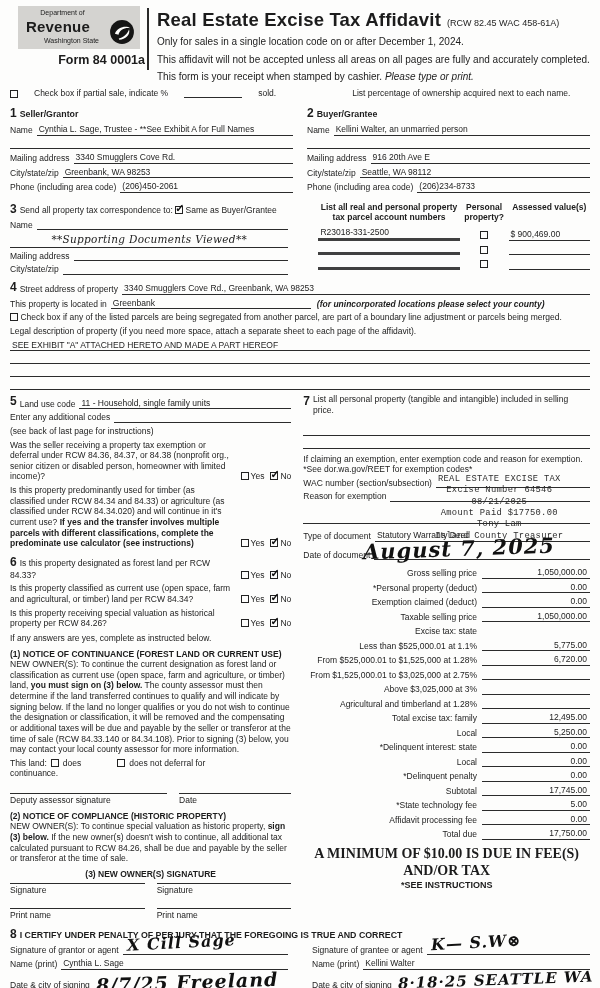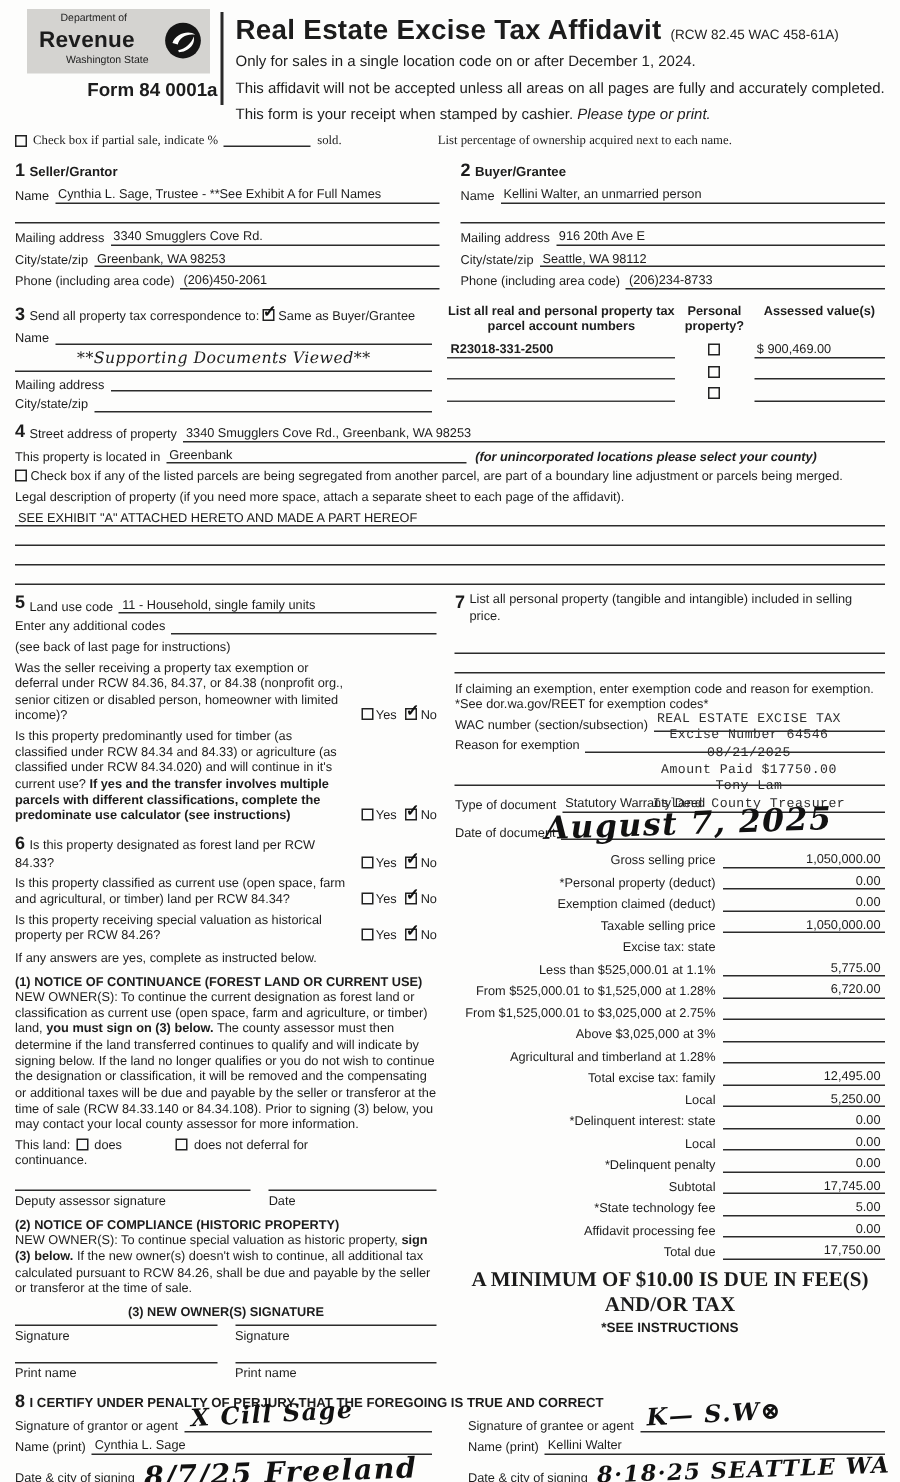--- a/index.html
+++ b/index.html
@@ -5,21 +5,21 @@
   * { box-sizing: border-box; margin: 0; padding: 0; }
   body { background: #888; font-family: "Liberation Sans", sans-serif; }
   .page {
     width: 600px; height: 988px; margin: 0 auto; background: #fdfdfc;
     color: #1c1c1c; position: relative; overflow: hidden;
     padding: 6px 10px 0 10px; font-size: 8.5px; line-height: 1.25;
   }
   
   .hdr { display: flex; align-items: flex-start; margin-bottom: 4px; }
   .logo-wrap { width: 135px; flex: none; padding-left: 8px; }
-  .logo-box { background: #d4d3d0; padding: 3px 5px 4px 8px; display: flex; align-items: center; gap: 14px; width: 122px; }
+  .logo-box { background: #d4d3d0; padding: 3px 5px 4px 8px; display: flex; align-items: flex-end; gap: 14px; width: 122px; }
   .logo-txt { flex: 1; }
   .dept { font-size: 7px; text-align: center; }
   .rev { font-size: 15px; font-weight: bold; letter-spacing: .2px; }
   .wast { font-size: 7px; text-align: right; }
   .swirl { width: 26px; height: 26px; flex: none; margin-left: -4px; }
   .form-no { font-size: 12.5px; font-weight: bold; margin-top: 4px; text-align: right; }
   .vdiv { width: 2px; background: #2a2a2a; height: 62px; margin: 2px 8px 0 2px; flex: none; }
   .title-block { flex: 1; padding-top: 2px; }
   .title-line { display: flex; align-items: baseline; gap: 6px; }
   .main-title { font-size: 18.5px; font-weight: bold; letter-spacing: .2px; }
@@ -30,34 +30,34 @@
   .cb .mk { position: absolute; top: -5px; left: -1px; font-size: 11px; font-weight: bold; color: #111; }
   .row { display: flex; align-items: flex-end; margin: 3px 0; }
   .lbl { white-space: nowrap; padding-right: 4px; }
   .fill { flex: 1; border-bottom: 1px solid #2b2b2b; min-height: 10px; padding: 0 2px; }
   .secnum { font-size: 12px; font-weight: bold; padding-right: 3px; }
   .sechead { font-weight: bold; font-size: 8.8px; }
   .yn { margin-left: auto; white-space: nowrap; padding-left: 4px; }
   .yn .cb { margin: 0 2px 0 6px; }
   b.inl { font-weight: bold; }
   
-  .partial { display: flex; align-items: flex-end; gap: 4px; margin: 4px 0 8px 0; font-family: Liberation Serif, serif; }
+  .partial { display: flex; align-items: flex-end; gap: 16px; margin: 4px 0 8px 0; }
   .partial .short { width: 58px; border-bottom: 1px solid #2b2b2b; height: 10px; }
   .partial .rt { margin-left: 60px; }
   
   .two-col { display: flex; gap: 14px; }
   .two-col > div { flex: 1; min-width: 0; }
   
   .s3wrap { display: flex; gap: 10px; margin-top: 6px; }
   .s3left { width: 48%; flex: none; }
-  .s3right { flex: 1; }
+  .s3right { flex: 1; margin-left: 20px; }
   .ptable-head { display: flex; font-weight: bold; text-align: center; }
   .ptable-head .c1 { width: 52%; } .ptable-head .c2 { width: 18%; } .ptable-head .c3 { width: 30%; }
   .prow { display: flex; align-items: flex-end; margin: 4px 0; }
-  .prow .c1 { width: 52%; border-bottom: 1px solid #404040; min-height: 10px; padding: 0 2px; font-weight: bold; }
+  .prow .c1 { width: 52%; border-bottom: 3px solid #404040; min-height: 10px; padding: 0 2px; }
   .prow .c2 { width: 18%; text-align: center; }
   .prow .c3 { width: 30%; border-bottom: 1px solid #2b2b2b; min-height: 10px; padding: 0 2px; }
   .stamp-viewed { font-family: "DejaVu Serif", serif; font-style: italic; font-size: 10.5px; text-align: center; letter-spacing: .3px; }
   
   .s4 { margin-top: 2px; }
   .county-note { font-style: italic; font-weight: bold; white-space: nowrap; padding-left: 6px; }
   .legal-val { font-size: 8.5px; }
   
   .main-cols { display: flex; gap: 12px; margin-top: 4px; }
   .mc-left { width: 48.5%; flex: none; }

